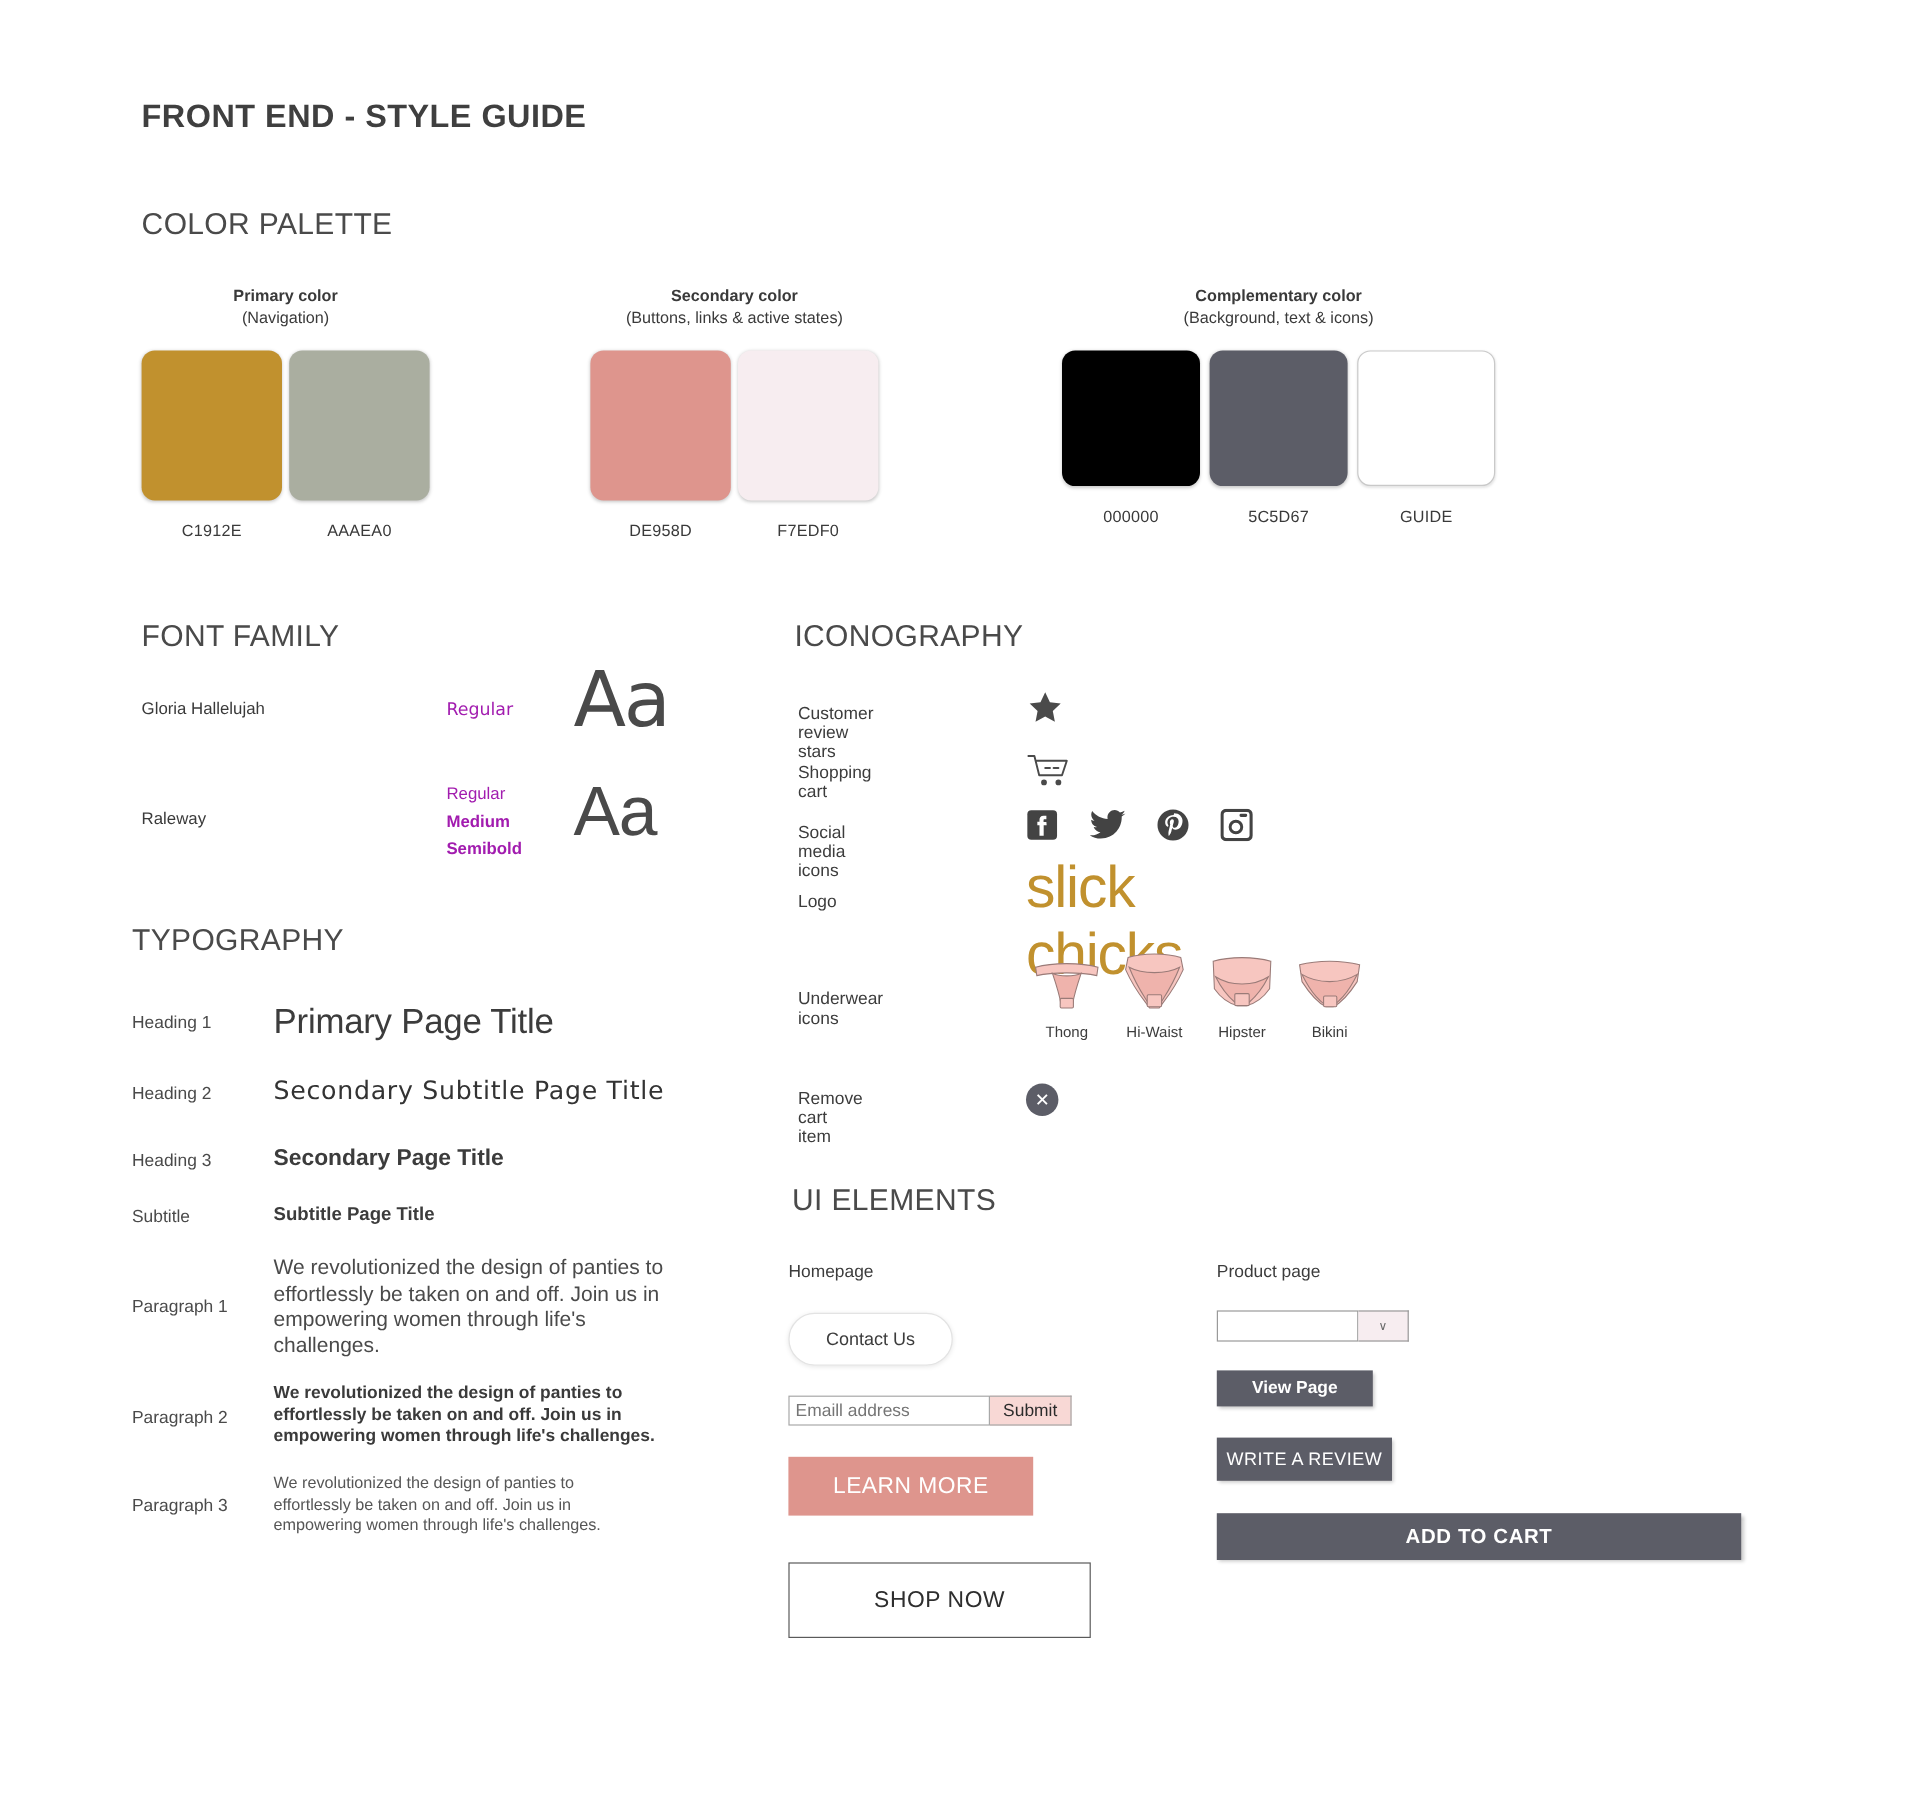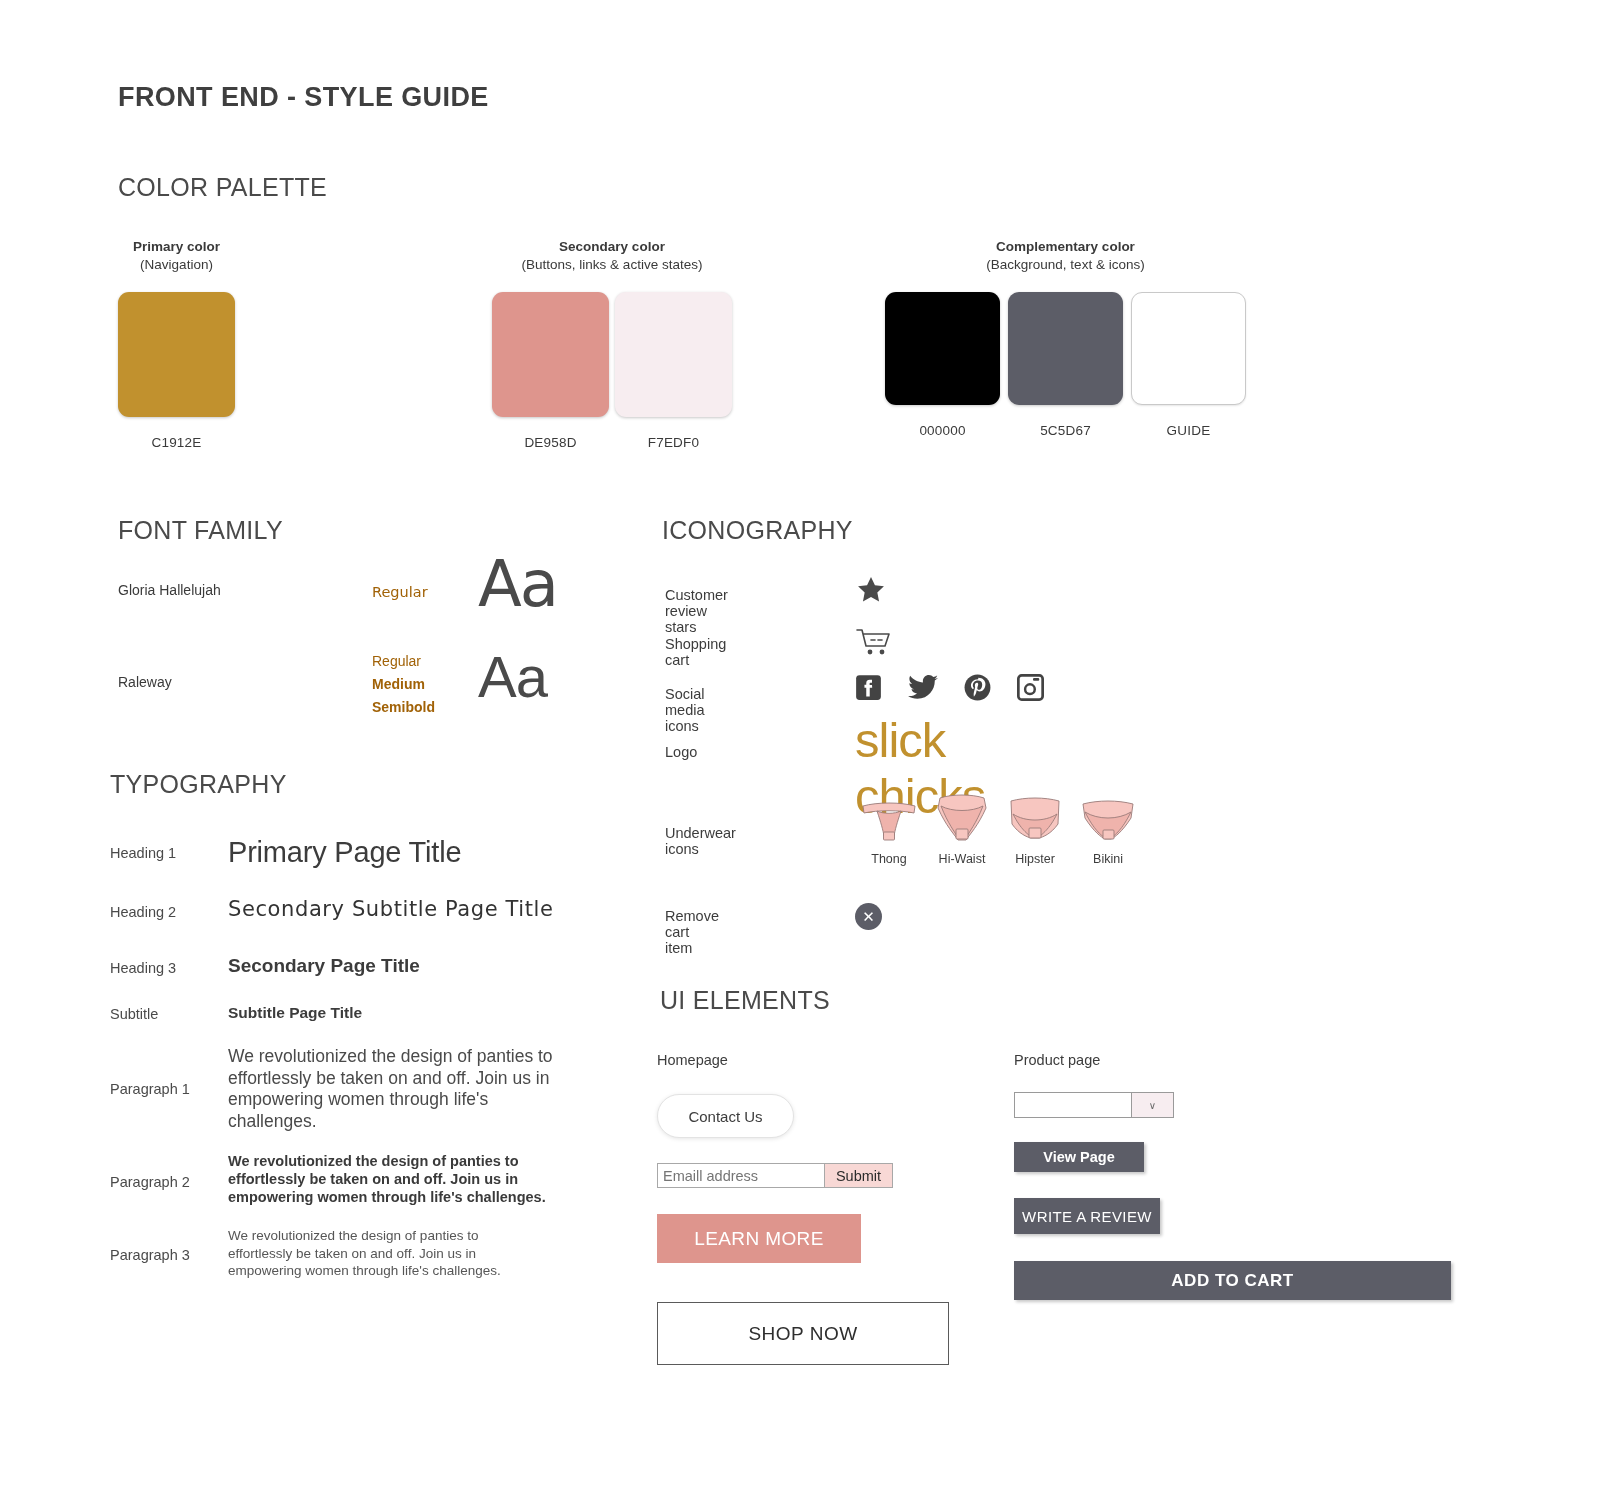--- a/index.html
+++ b/index.html
@@ -51,21 +51,21 @@
     text-align: center; font-size: 13.5px; color: #3a3a3a;
     margin-top: 18px; letter-spacing: 0.2px;
   }
   #pal-primary { left: 118px; top: 238px; }
   #pal-secondary { left: 492px; top: 238px; }
   #pal-complementary { left: 868px; top: 238px; padding-left: 17px; }
   #pal-complementary .swatch-row { gap: 8px; }
   #pal-complementary .swatch, #pal-complementary .swatch-cell { width: 115px; }
   #pal-complementary .swatch { height: 113px; }
   .ff-name { position: absolute; font-size: 14px; color: #3a3a3a; }
-  .ff-weights { position: absolute; font-size: 14px; color: #a16207; line-height: 23px; }
+  .ff-weights { position: absolute; font-size: 14px; color: #a21caf; line-height: 23px; }
   .ff-aa { position: absolute; color: #4a4a4a; }
   .hand { font-family: "DejaVu Sans", sans-serif; }
 
   #ff-gloria-name   { left: 118px; top: 582px; }
   #ff-gloria-weight { left: 372px; top: 581px; font-size: 14.5px; }
   #ff-gloria-aa     { left: 478px; top: 552px; font-size: 64px; line-height: 64px; letter-spacing: -2px; }
   #ff-raleway-name  { left: 118px; top: 674px; }
   #ff-raleway-weights { left: 372px; top: 650px; }
   #ff-raleway-weights .w-semibold { font-weight: bold; }
   #ff-raleway-weights .w-medium { font-weight: 600; }
@@ -170,21 +170,21 @@
     justify-content: center; font-size: 14.5px; color: #2b2b2b;
   }
   .btn-learn {
     position: absolute; left: 657px; top: 1214px;
     width: 204px; height: 49px; background: #DE958D;
     display: flex; align-items: center; justify-content: center;
     color: #fff; font-size: 19px; letter-spacing: 0.4px;
   }
   .btn-shop {
     position: absolute; left: 657px; top: 1302px;
-    width: 292px; height: 63px; background: #fff;
+    width: 252px; height: 63px; background: #fff;
     border: 1px solid #5a5a5a;
     display: flex; align-items: center; justify-content: center;
     color: #2e2e2e; font-size: 19px; letter-spacing: 0.5px;
   }
 
   .qty-select {
     position: absolute; left: 1014px; top: 1092px;
     display: flex; height: 26px;
   }
   .qty-box { width: 118px; height: 26px; border: 1px solid #9a9a9a; background: #fff; }
@@ -226,20 +226,24 @@
 
   <div class="palette-group" id="pal-primary">
     <div class="pal-head">
       <div>Primary color</div>
       <div class="pal-sub">(Navigation)</div>
     </div>
     <div class="swatch-row">
       <div class="swatch-cell">
         <div class="swatch" style="background:#C1912E"></div>
         <div class="swatch-label">C1912E</div>
+      </div>
+      <div class="swatch-cell">
+        <div class="swatch" style="background:#AAAEA0"></div>
+        <div class="swatch-label">AAAEA0</div>
       </div>
     </div>
   </div>
 
   <div class="palette-group" id="pal-secondary">
     <div class="pal-head">
       <div>Secondary color</div>
       <div class="pal-sub">(Buttons, links &amp; active states)</div>
     </div>
     <div class="swatch-row">

